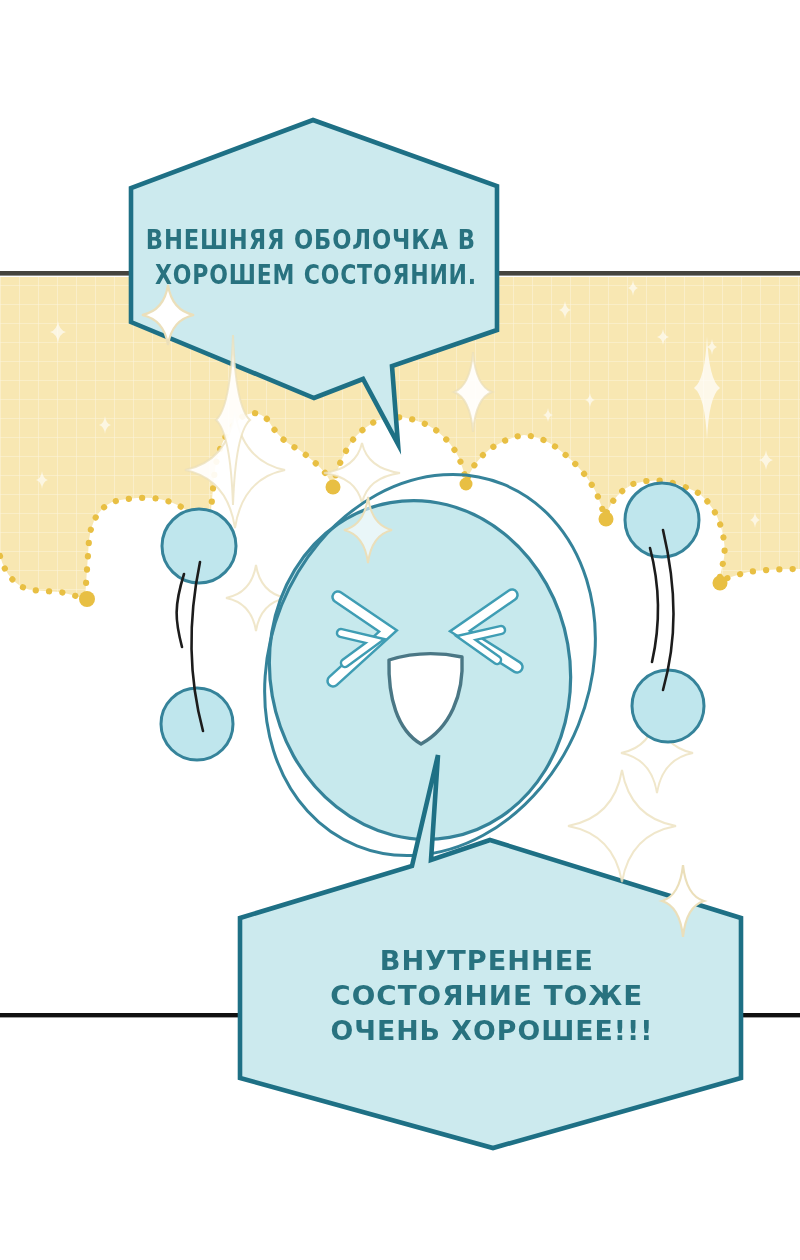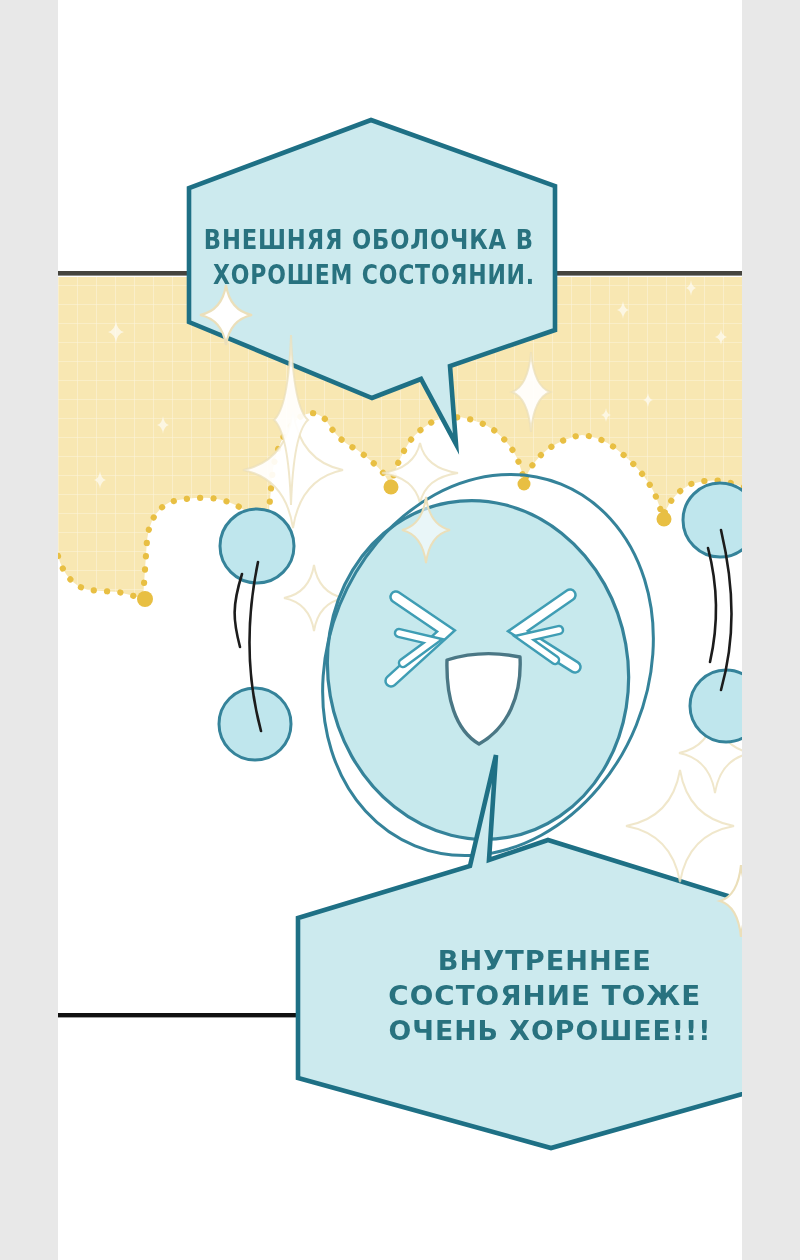--- a/index.html
+++ b/index.html
@@ -1,16 +1,16 @@
 <!DOCTYPE html>
 <html><head>
 <meta charset="utf-8">
 <style>
   html,body{margin:0;padding:0;background:#e8e8e8;}
-  #stage{width:684px;height:1260px;margin:0 auto;background:#fff;position:relative;overflow:hidden;}
+  #stage{width:800px;height:1260px;margin:0 auto;background:#fff;position:relative;overflow:hidden;}
   svg{display:block}
   .bg{fill:var(--c-bg)}
   .line-top{fill:var(--c-line1)}
   .line-bot{fill:var(--c-line2)}
   .yellow{fill:var(--c-yellow)}
   .gridline{stroke:var(--c-grid);stroke-width:1.1;opacity:.55;fill:none}
   .dots{fill:none;stroke:var(--c-dot);stroke-width:6.2;stroke-linecap:round;stroke-dasharray:0.1 13.2}
   .bigdot{fill:var(--c-dot)}
   .spark{fill:var(--c-sparkfill);stroke:var(--c-sparkstroke);stroke-width:2.2}
   .spark-soft{fill:var(--c-sparkfill);fill-opacity:.92;stroke:var(--c-sparkstroke);stroke-width:2;stroke-opacity:.75}

